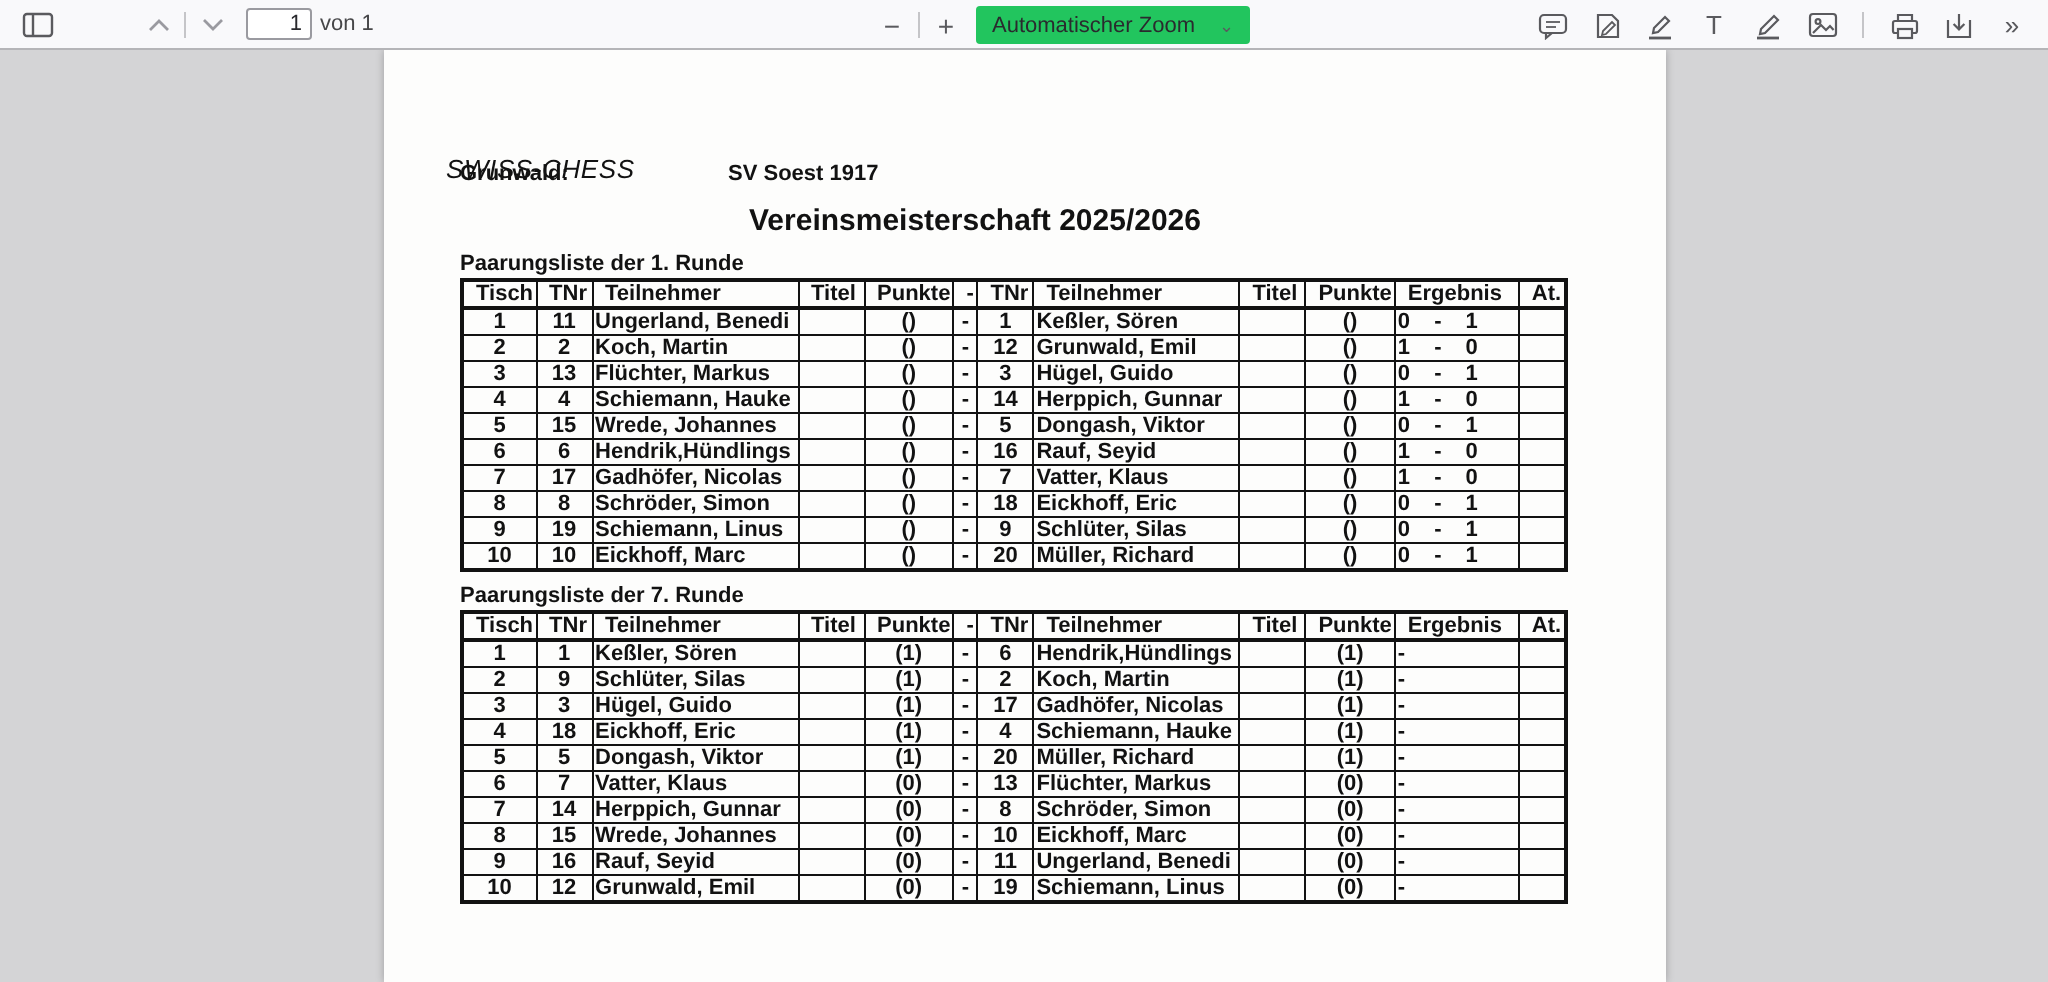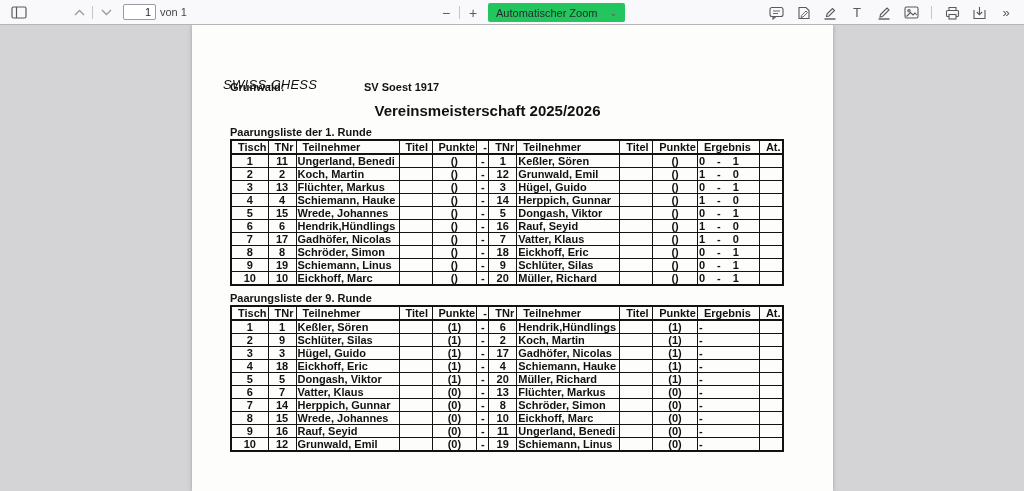--- a/index.html
+++ b/index.html
@@ -384,21 +384,21 @@
             <td class="col-6">20</td>
             <td class="col-7">Müller, Richard</td>
             <td class="col-8"></td>
             <td class="col-9">()</td>
             <td class="col-10">0 - 1</td>
             <td class="col-11"></td>
           </tr>
         </tbody>
       </table>
 
-    <div class="list-heading heading-2">Paarungsliste der 9. Runde</div>
+    <div class="list-heading heading-2">Paarungsliste der 7. Runde</div>
     <table class="pairings table-2">
       <colgroup>
         <col class="w0">
           <col class="w1">
           <col class="w2">
           <col class="w3">
           <col class="w4">
           <col class="w5">
         <col class="w6">
           <col class="w7">

